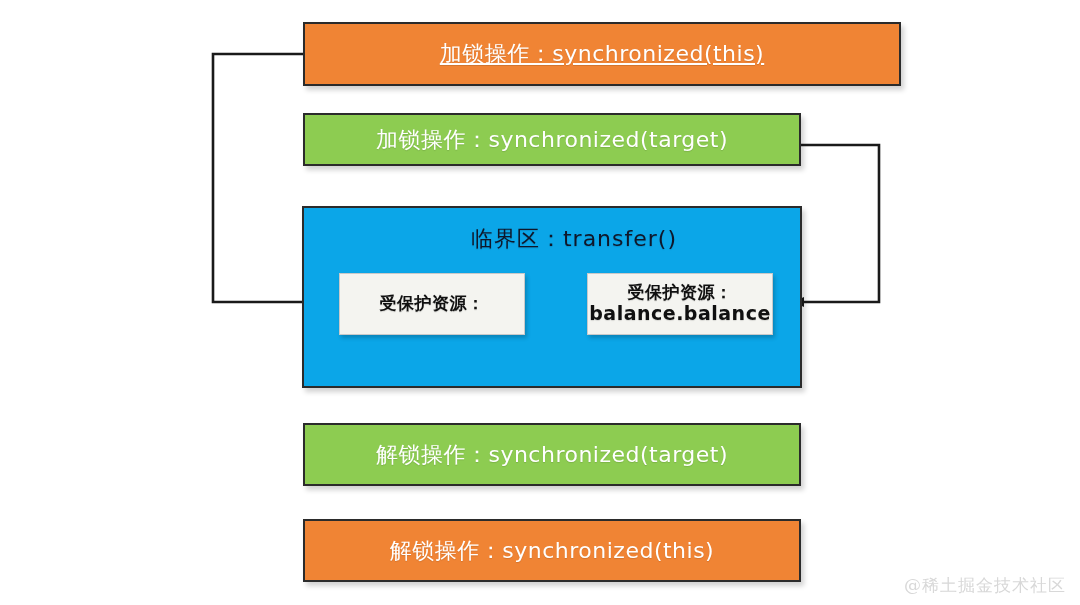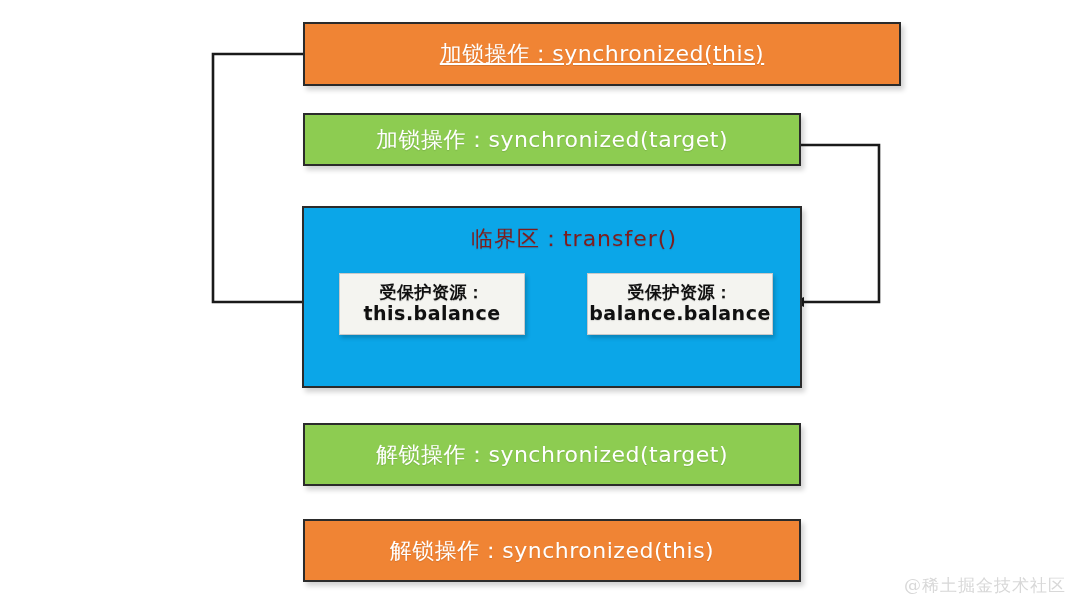--- a/index.html
+++ b/index.html
@@ -26,21 +26,21 @@
 
   #box-lock-this   {left:303px;top:22px; width:598px;height:64px;background:#F08434;text-decoration:underline;}
   #box-lock-target {left:303px;top:113px;width:498px;height:53px;background:#8DCC51;}
   #box-critical    {left:302px;top:206px;width:500px;height:182px;background:#0BA6E8;
                     display:block;}
   #box-unlock-target{left:303px;top:423px;width:498px;height:63px;background:#8DCC51;}
   #box-unlock-this {left:303px;top:519px;width:498px;height:63px;background:#F08434;}
 
   #critical-title{
     position:absolute;left:0;right:0;top:16px;
-    text-align:center;color:#7f1d1d;font-size:22px;
+    text-align:center;color:#0f172a;font-size:22px;
     letter-spacing:1px;white-space:nowrap;
     text-shadow:0 1px 1px rgba(0,0,0,0.12);
     margin-left:44px;
   }
 
   .resbox{
     position:absolute;
     box-sizing:border-box;
     width:186px;height:62px;
     background:#f4f4f0;
@@ -91,21 +91,20 @@
   <div class="lockbox" id="box-lock-this">加锁操作：synchronized(this)</div>
 
   <div class="lockbox" id="box-lock-target">加锁操作：synchronized(target)</div>
 
   <div class="lockbox" id="box-critical">
 
     <div id="critical-title">临界区：transfer()</div>
 
     <div class="resbox" id="res-this">
       <span class="cn">受保护资源：</span>
-      <span class="en">this.balance</span>
     </div>
 
     <div class="resbox" id="res-target">
       <span class="cn">受保护资源：</span>
       <span class="en">balance.balance</span>
     </div>
   </div>
 
   <div class="lockbox" id="box-unlock-this">解锁操作：synchronized(this)</div>
 

